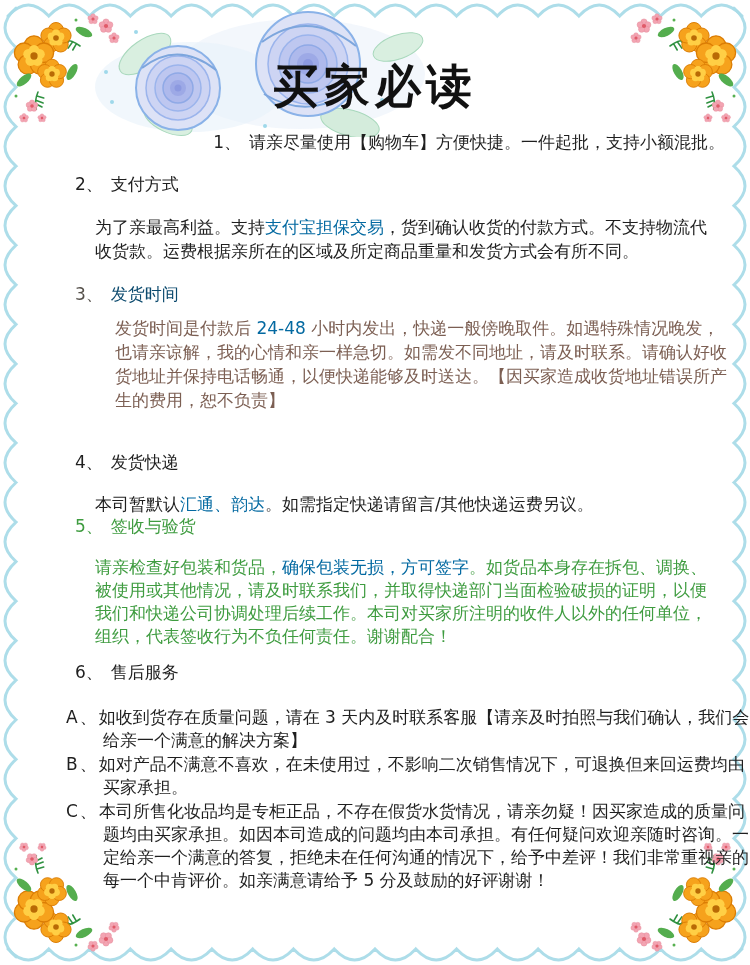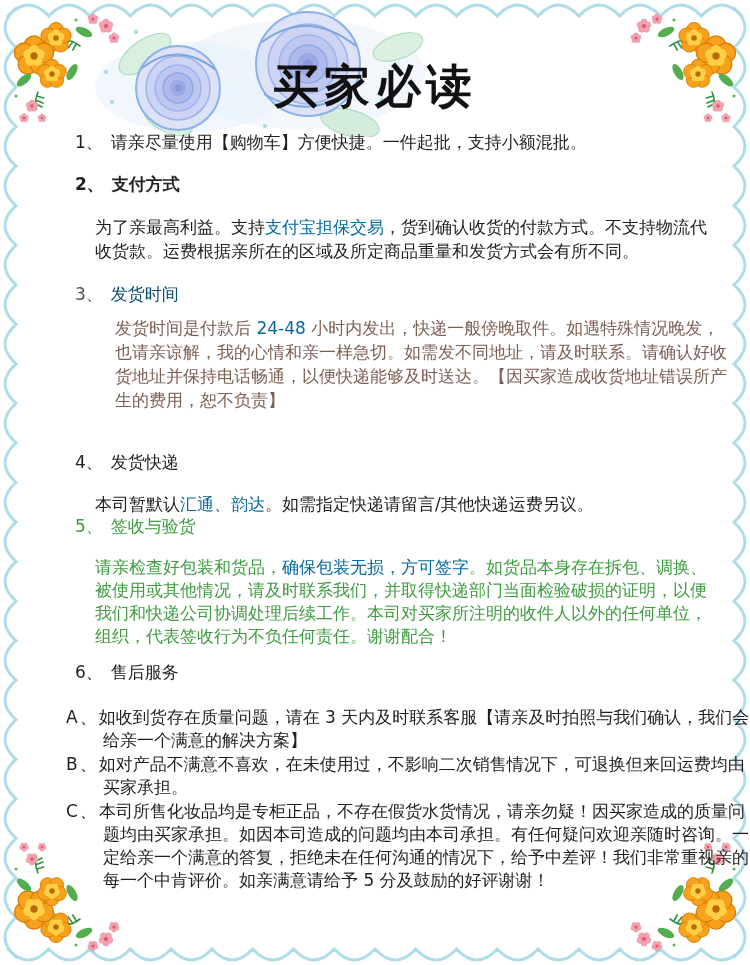--- a/index.html
+++ b/index.html
@@ -41,22 +41,22 @@
   .abc   { left:58px; width:652px; padding-left:37px; text-indent:-37px; margin:8px; }
   .abc .lbl { letter-spacing:2px; }
 
   .red    { color:#0369a1; }
   .brown  { color:#7c5f53; }
   .brown-h{ color:#0c4a6e; }
   .green  { color:#3f9c40; }
   .dark   { color:#1f1f1f; }
   .num3   { color:#55504a; }
 
-  #item1   { top:130px; }
-  #item2h  { top:172px;font-weight:bold; }
+  #item1   { top:130px;text-align:right; }
+  #item2h  { top:172px; }
   #body2   { top:215px; }
   #item3h  { top:282px; }
   #body3   { top:316px; line-height:24px;margin-left:20px; }
   #item4h  { top:450px; }
   #body4   { top:492px; }
   #item5h  { top:514px; }
   #body5   { top:556px; line-height:23px; }
   #item6h  { top:660px; }
   #itemA   { top:698px; line-height:23px; }
   #itemB   { top:745px; line-height:23px; }

